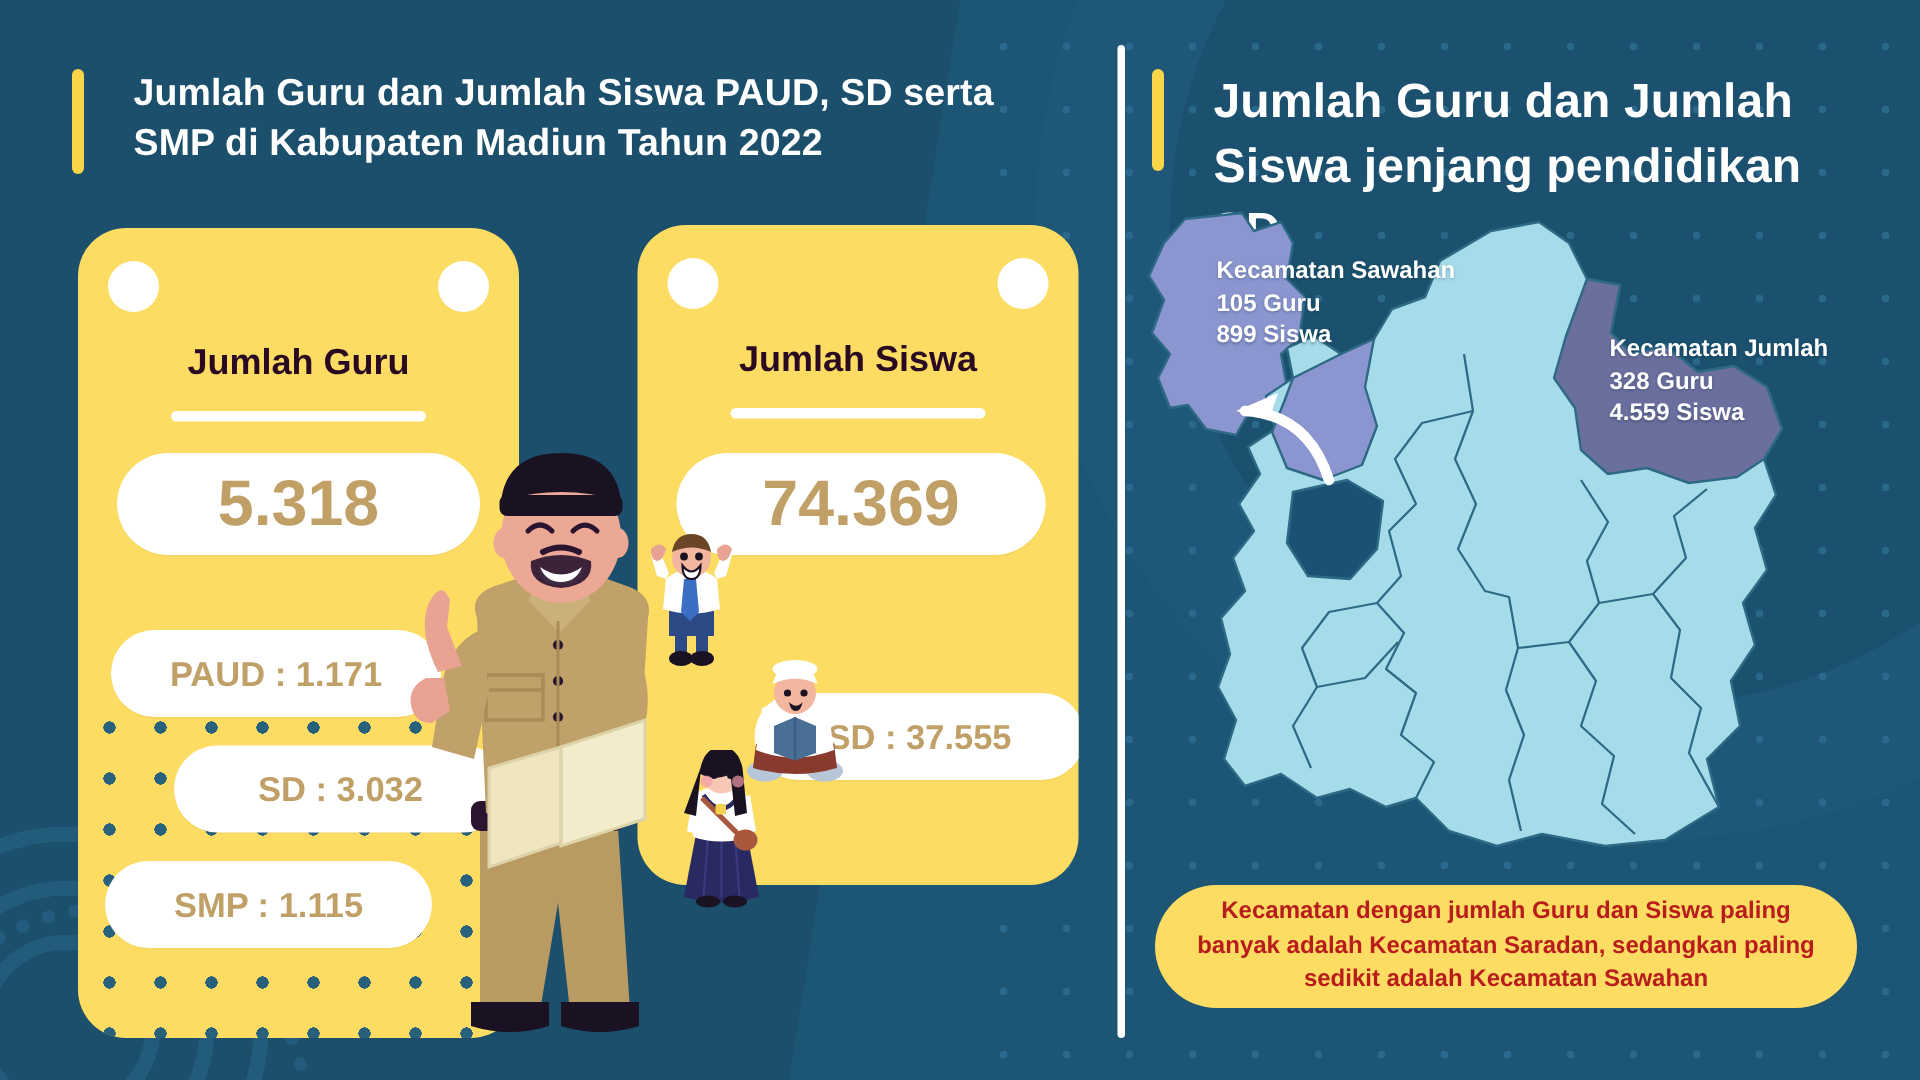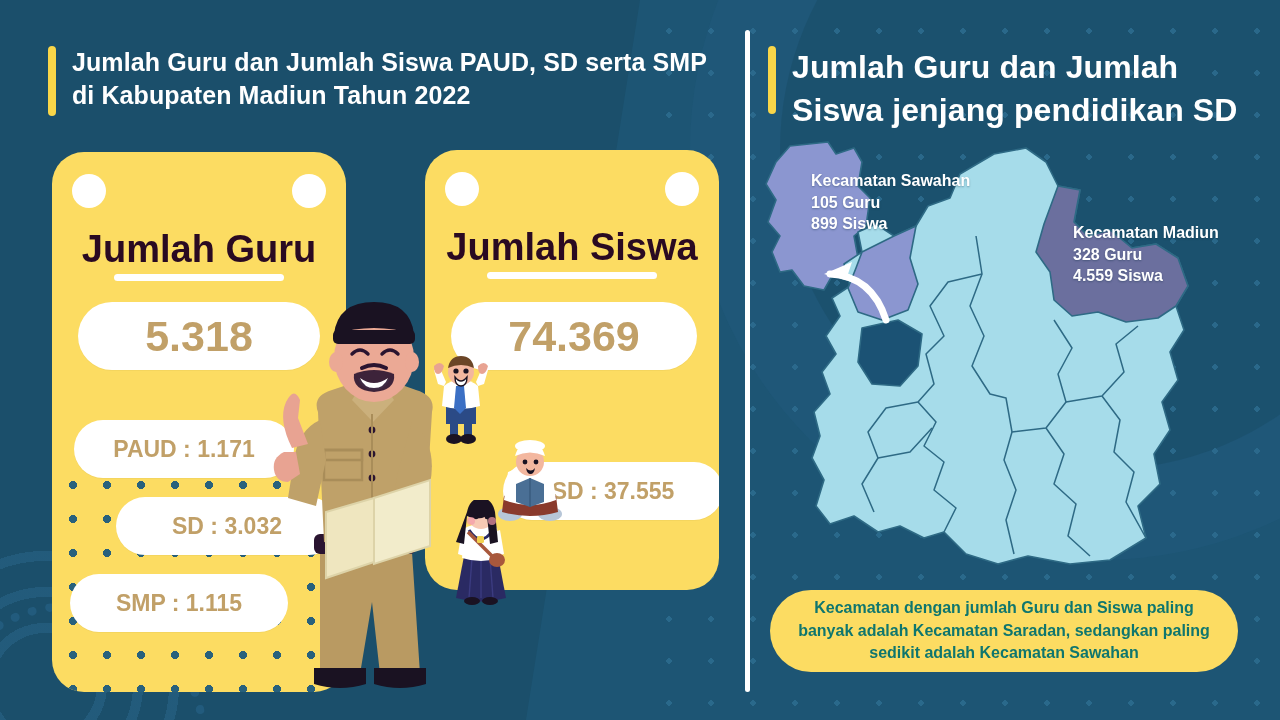--- a/index.html
+++ b/index.html
@@ -44,21 +44,21 @@
     border:9px dotted #27648a;opacity:.6;
   }
 
   
   .divider{
     position:absolute;left:745px;top:30px;width:5px;height:662px;
     background:#ffffff;border-radius:3px;
   }
 
   
-  .heading{position:absolute;display:flex;gap:16px;align-items:flex-start;}
+  .heading{position:absolute;display:flex;gap:33px;align-items:flex-start;}
   .heading .bar{width:8px;border-radius:4px;background:#f9d649;flex:0 0 auto;}
   .heading .htxt{
     color:#ffffff;font-weight:bold;letter-spacing:.1px;
   }
   #heading-left{left:48px;top:46px;width:660px;}
   #heading-left .bar{height:70px;}
   #heading-left .htxt{font-size:25px;line-height:1.32;}
   #heading-right{left:768px;top:46px;width:470px;}
   #heading-right .bar{height:68px;}
   #heading-right .htxt{font-size:32px;line-height:1.34;}
@@ -75,21 +75,21 @@
     background-size:34px 34px;background-position:4px 6px;
     opacity:.95;pointer-events:none;
   }
   .punch{
     position:absolute;width:34px;height:34px;border-radius:50%;background:#ffffff;top:22px;
   }
   .punch.l{left:20px;}
   .punch.r{right:20px;}
   .card-title{
     position:absolute;left:0;right:0;top:76px;text-align:center;
-    font-size:38px;font-weight:bold;color:#2a0a22;
+    font-size:24px;font-weight:bold;color:#2a0a22;
   }
   .card-rule{
     position:absolute;left:50%;transform:translateX(-50%);top:122px;
     width:170px;height:7px;border-radius:4px;background:#ffffff;
   }
   .pill{
     position:absolute;background:#ffffff;border-radius:40px;
     display:flex;align-items:center;justify-content:center;
     color:#c1a068;font-weight:bold;
     box-shadow:0 1px 0 rgba(0,0,0,.03);
@@ -126,21 +126,21 @@
   #label-sawahan{left:811px;top:170px;font-size:16px;}
   #label-saradan{left:1073px;top:222px;font-size:16px;}
   .maplabel .l1{font-size:16px;}
   .maplabel .l2,.maplabel .l3{font-size:16px;}
 
   
   #caption{
     position:absolute;left:770px;top:590px;width:468px;height:82px;
     background:#fcdc62;border-radius:42px;
     display:flex;align-items:center;justify-content:center;text-align:center;
-    color:#0f766e;font-weight:bold;font-size:16px;line-height:1.4;
+    color:#b91c1c;font-weight:bold;font-size:16px;line-height:1.4;
     padding:0 18px;box-sizing:border-box;
   }
 </style>
 </head>
 <body>
 
 <div class="stage">
 
   <div class="bg-base"></div>
   <div class="bg-angle"></div>
@@ -334,20 +334,20 @@
     <path d="M66 134 l28 -12 -4 12 12 10 z" fill="#ffffff"></path>
   </svg>
 
   <div class="maplabel" id="label-sawahan">
     <div class="l1">Kecamatan Sawahan</div>
     <div class="l2">105 Guru</div>
     <div class="l3">899 Siswa</div>
   </div>
 
   <div class="maplabel" id="label-saradan">
-    <div class="l1">Kecamatan Madiun</div>
+    <div class="l1">Kecamatan Jumlah</div>
     <div class="l2">328 Guru</div>
     <div class="l3">4.559 Siswa</div>
   </div>
 
   <div id="caption">Kecamatan dengan jumlah Guru dan Siswa paling banyak adalah Kecamatan Saradan, sedangkan paling sedikit adalah Kecamatan Sawahan</div>
 
 </div>
 
 </body></html>

